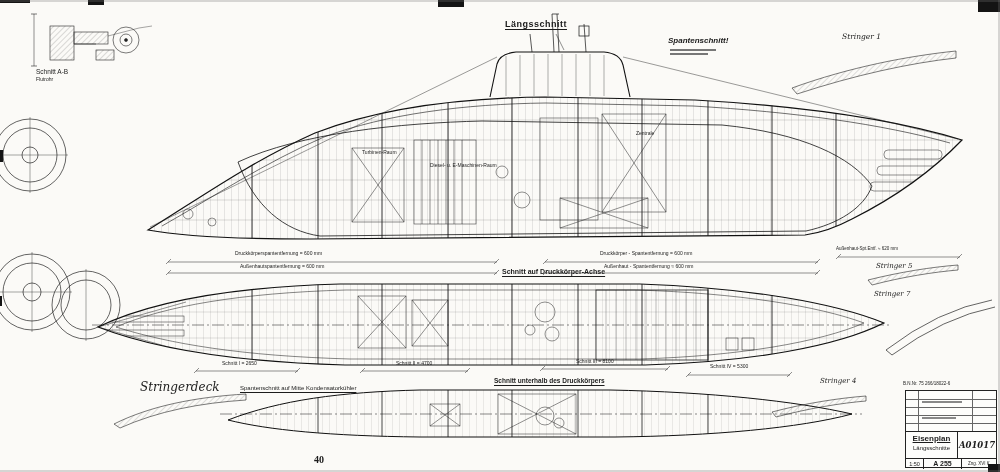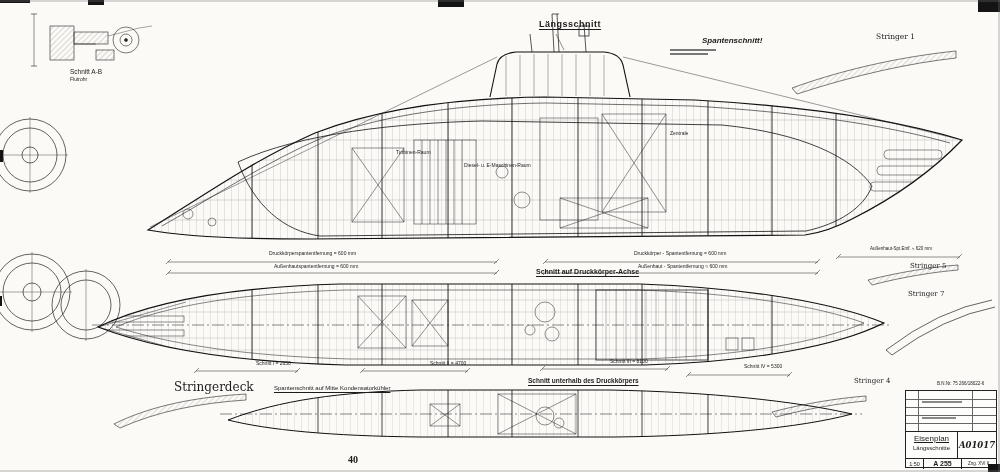--- a/index.html
+++ b/index.html
@@ -1,36 +1,36 @@
 <!DOCTYPE html>
 <html><head>
 <meta charset="utf-8">
 <style>
   html,body{margin:0;padding:0;background:#e8e8e6;}
   #page{
     position:relative;width:1000px;height:472px;overflow:hidden;
     background:#fbfaf7;font-family:"Liberation Sans",sans-serif;color:#1c1c1c;
   }
   svg{position:absolute;left:0;top:0;}
-  .lbl{position:absolute;white-space:nowrap;color:#1c1c1c;line-height:1.1;margin-left:34px;}
+  .lbl{position:absolute;white-space:nowrap;color:#1c1c1c;line-height:1.1;}
   .b{font-weight:bold;}
   .u{text-decoration:underline;text-underline-offset:2px;}
-  .hand{font-family:"DejaVu Serif",serif;}
+  .hand{font-family:"DejaVu Serif",serif;font-style:italic;}
   .bar{position:absolute;background:#777;height:2px;}
   .artifact{position:absolute;background:#141414;}
   .edge{position:absolute;background:rgba(120,120,120,.28);}
   
   .tb{position:absolute;left:905px;top:390px;width:92px;height:78px;border:1px solid #222;background:#fdfdfb;box-sizing:border-box;}
   .tb-rev{position:relative;height:40px;border-bottom:1px solid #222;}
   .tb-row{position:absolute;left:0;width:100%;height:0;border-bottom:.5px solid #666;}
   .tb-col{position:absolute;top:0;height:40px;width:0;border-left:.5px solid #666;}
   .tb-bar{position:absolute;height:2px;background:#888;}
   .tb-name{position:relative;height:26px;border-bottom:1px solid #222;display:flex;}
   .tb-left{width:52px;border-right:1px solid #222;box-sizing:border-box;text-align:center;padding-top:2px;}
-  .tb-title{font-size:8px;font-weight:normal;text-decoration:underline;}
+  .tb-title{font-size:8px;font-weight:bold;text-decoration:underline;}
   .tb-sub{font-size:6px;margin-top:2px;}
   .tb-numbox{flex:1;display:flex;align-items:center;justify-content:center;font-size:8.5px;font-family:"DejaVu Serif",serif;font-style:italic;font-weight:bold;}
   .tb-bottom{position:relative;height:10px;display:flex;font-size:5.5px;align-items:center;}
   .tb-scale{width:18px;text-align:center;border-right:.5px solid #222;height:100%;line-height:10px;box-sizing:border-box;}
   .tb-a255{width:38px;text-align:center;border-right:.5px solid #222;font-weight:bold;font-size:7px;height:100%;line-height:10px;box-sizing:border-box;}
   .tb-zng{flex:1;text-align:center;font-size:4.5px;line-height:10px;}
 </style>
 </head>
 <body>
 

